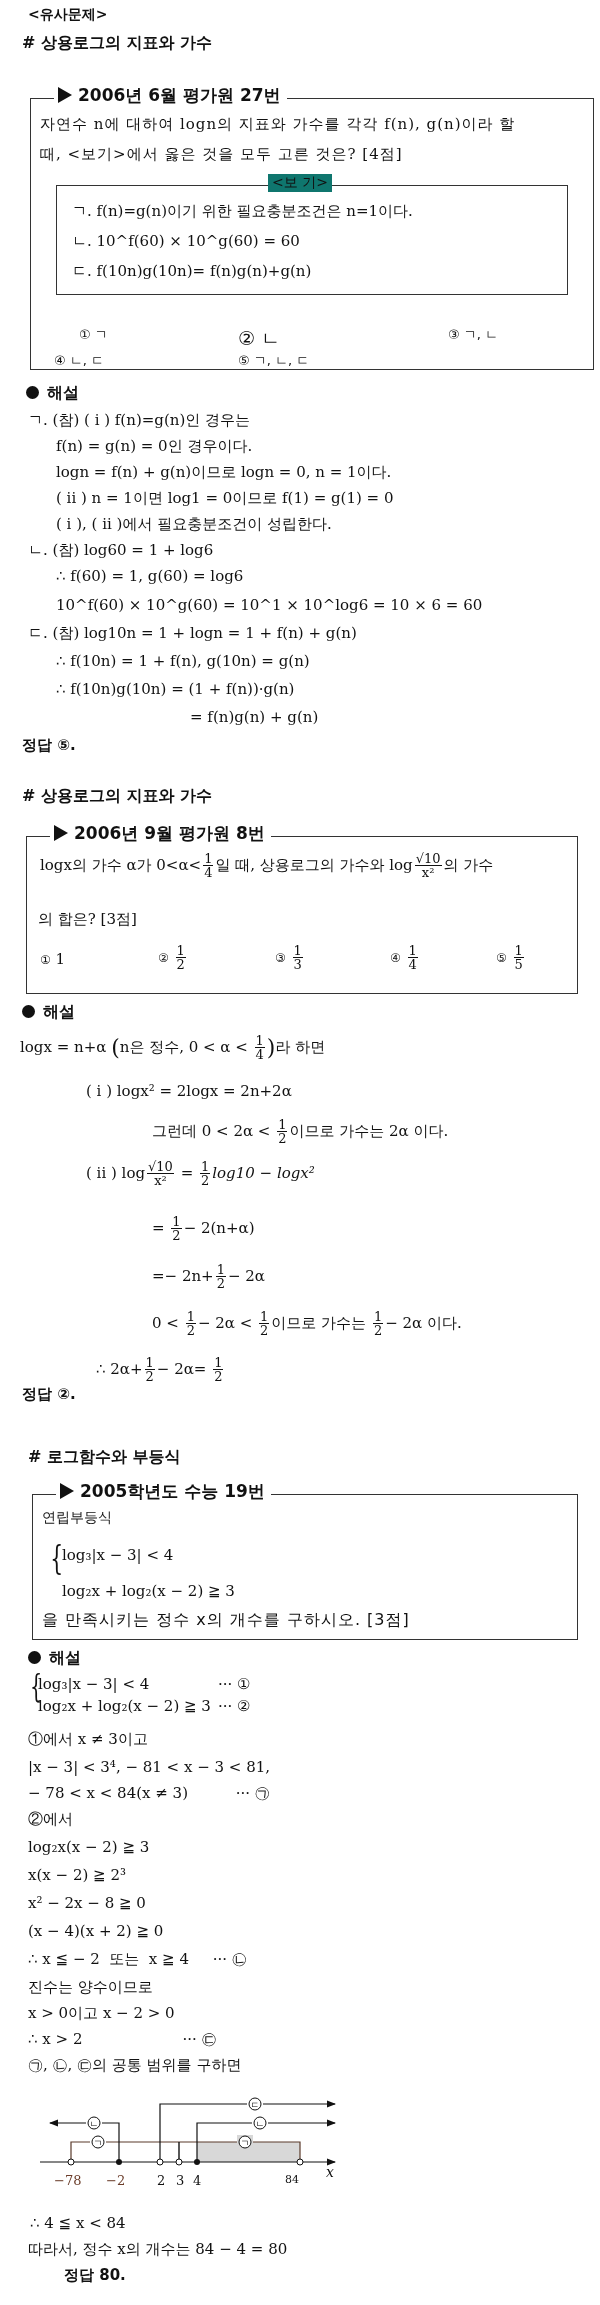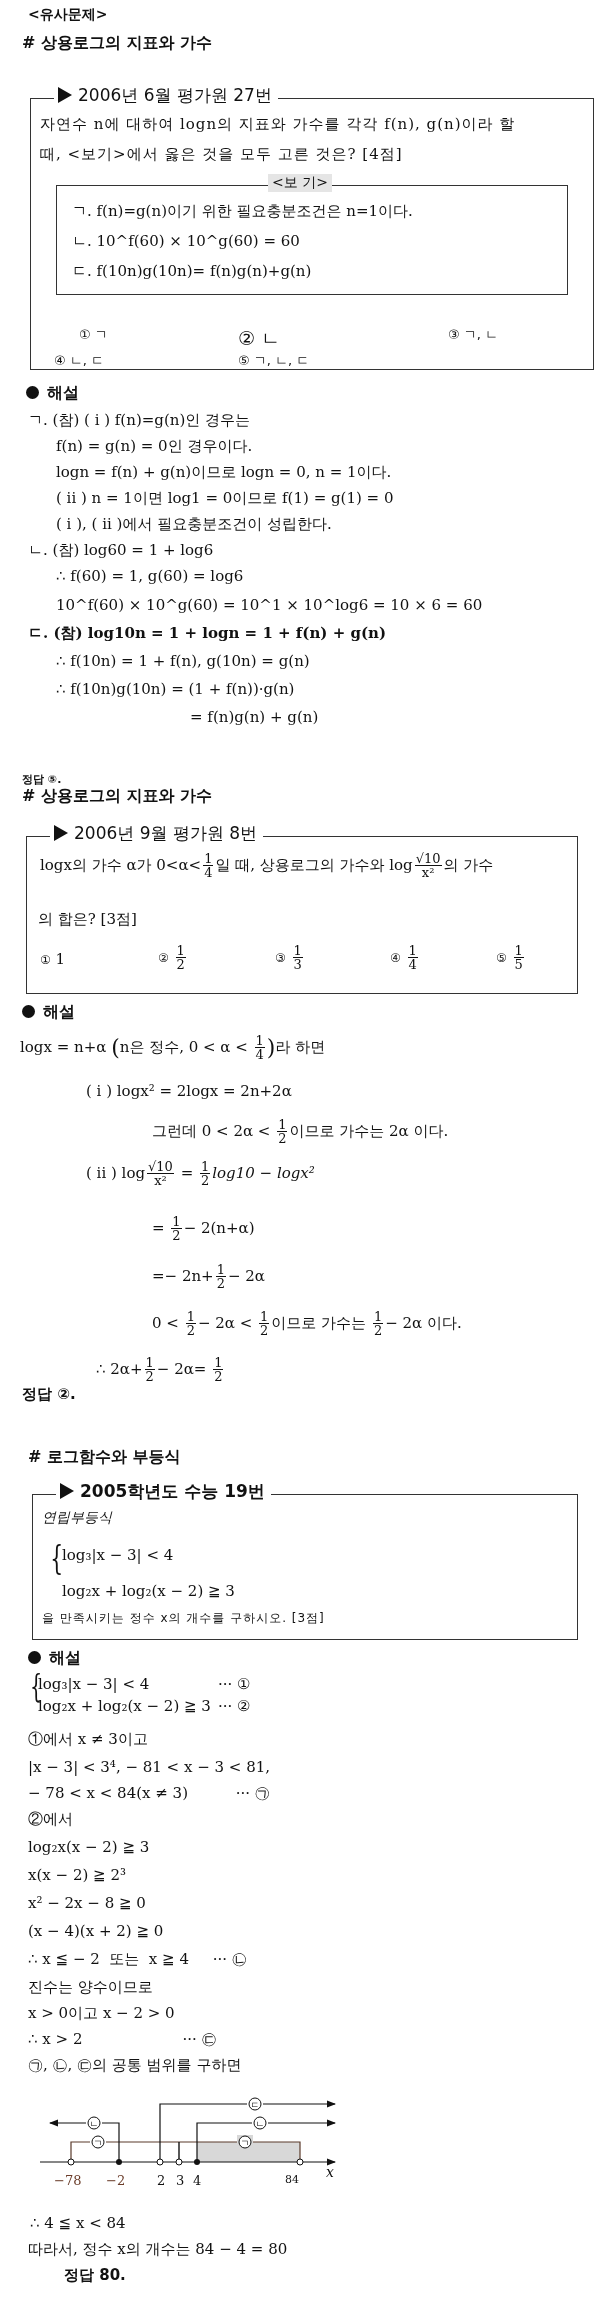--- a/index.html
+++ b/index.html
@@ -4,21 +4,21 @@
 <style>
   html, body { margin:0; padding:0; background:#ffffff; }
   body { width:600px; height:2305px; position:relative; overflow:hidden;
          font-family:"DejaVu Serif", serif; color:#111; font-size:15px; }
   .abs { position:absolute; white-space:nowrap; }
   .sans { font-family:"DejaVu Sans", sans-serif; }
   .bold { font-weight:bold; }
   .h { font-family:"DejaVu Sans", sans-serif; font-weight:bold; font-size:16px; }
   .box { position:absolute; border:1.5px solid #333; box-sizing:border-box; }
   .box-title { position:absolute; background:#fff; padding:0 6px 0 4px;
-               font-family:"DejaVu Sans", sans-serif; font-weight:normal; font-size:17px; }
+               font-family:"DejaVu Sans", sans-serif; font-weight:bold; font-size:17px; }
   .box-title .tri { display:inline-block; width:0; height:0; border-top:8px solid transparent;
                     border-bottom:8px solid transparent; border-left:14px solid #111; margin-right:6px; vertical-align:-2px; }
   .inner { position:absolute; border:1.5px solid #333; box-sizing:border-box; }
   .frac { display:inline-block; vertical-align:middle; text-align:center; font-size:13px; line-height:13px; margin:0 2px; }
   .frac span { display:block; }
   .frac .num { border-bottom:1px solid #111; padding:0 1px; }
   .bullet { display:inline-block; width:13px; height:13px; border-radius:50%; background:#111; margin-right:8px; vertical-align:-1px; }
   svg text { font-family:"DejaVu Serif", serif; }
 </style>
 </head>
@@ -29,45 +29,45 @@
 <div class="abs h" style="left:22px;top:33px;"># 상용로그의 지표와 가수</div>
 
 <div class="box" style="left:30px;top:98px;width:564px;height:272px;"></div>
 <div class="box-title" style="left:54px;top:84px;">
   <span class="tri"></span><span>2006년 6월 평가원 27번</span>
 </div>
 <div class="abs" style="left:40px;top:115px;font-size:15px;letter-spacing:1px;">자연수 n에 대하여 logn의 지표와 가수를 각각 f(n), g(n)이라 할</div>
 <div class="abs" style="left:40px;top:145px;font-size:15px;letter-spacing:1px;">때, &lt;보기&gt;에서 옳은 것을 모두 고른 것은? [4점]</div>
 
 <div class="inner" style="left:56px;top:185px;width:512px;height:110px;"></div>
-<div class="abs sans" style="left:268px;top:174px;background:#e5e5e5;padding:0 4px;font-size:14px;">&lt;보   기&gt;</div>
+<div class="abs sans" style="left:268px;top:174px;background:#0f766e;padding:0 4px;font-size:14px;">&lt;보   기&gt;</div>
 <div class="abs" style="left:72px;top:202px;">ㄱ. f(n)=g(n)이기 위한 필요충분조건은 n=1이다.</div>
 <div class="abs" style="left:72px;top:232px;">ㄴ. 10^f(60) × 10^g(60) = 60</div>
 <div class="abs" style="left:72px;top:262px;">ㄷ. f(10n)g(10n)= f(n)g(n)+g(n)</div>
 
 <div class="abs sans" style="left:54px;top:326px;font-size:13px;margin-left:25px;">① ㄱ</div>
 <div class="abs sans" style="left:238px;top:326px;font-size:19px;">② ㄴ</div>
 <div class="abs sans" style="left:448px;top:326px;font-size:13px;">③ ㄱ, ㄴ</div>
 <div class="abs sans" style="left:54px;top:352px;font-size:13px;">④ ㄴ, ㄷ</div>
 <div class="abs sans" style="left:238px;top:352px;font-size:13px;">⑤ ㄱ, ㄴ, ㄷ</div>
 
 <div class="abs h" style="left:26px;top:383px;"><span class="bullet"></span><span>해설</span></div>
 <div class="abs" style="left:28px;top:411px;">ㄱ. (참) ( i ) f(n)=g(n)인 경우는</div>
 <div class="abs" style="left:56px;top:437px;">f(n) = g(n) = 0인 경우이다.</div>
 <div class="abs" style="left:56px;top:463px;">logn = f(n) + g(n)이므로  logn = 0, n = 1이다.</div>
 <div class="abs" style="left:56px;top:489px;">( ii ) n = 1이면  log1 = 0이므로  f(1) = g(1) = 0</div>
 <div class="abs" style="left:56px;top:515px;">( i ), ( ii )에서 필요충분조건이 성립한다.</div>
 <div class="abs" style="left:28px;top:541px;">ㄴ. (참) log60 = 1 + log6</div>
 <div class="abs" style="left:56px;top:567px;">∴  f(60) = 1, g(60) = log6</div>
 <div class="abs" style="left:56px;top:596px;">10^f(60) × 10^g(60) = 10^1 × 10^log6 = 10 × 6 = 60</div>
-<div class="abs" style="left:28px;top:624px;font-weight:bold;">ㄷ. (참) log10n = 1 + logn = 1 + f(n) + g(n)</div>
+<div class="abs" style="left:28px;top:624px;">ㄷ. (참) log10n = 1 + logn = 1 + f(n) + g(n)</div>
 <div class="abs" style="left:56px;top:652px;">∴  f(10n) = 1 + f(n),  g(10n) = g(n)</div>
 <div class="abs" style="left:56px;top:680px;">∴  f(10n)g(10n) = (1 + f(n))·g(n)</div>
 <div class="abs" style="left:190px;top:708px;">= f(n)g(n) + g(n)</div>
-<div class="abs h" style="left:22px;top:736px;font-size:11px;margin-top:36px;">정답 ⑤.</div>
+<div class="abs h" style="left:22px;top:736px;font-size:15px;">정답 ⑤.</div>
 
 <div class="abs h" style="left:22px;top:786px;"># 상용로그의 지표와 가수</div>
 
 <div class="box" style="left:26px;top:836px;width:552px;height:158px;"></div>
 <div class="box-title" style="left:50px;top:822px;">
   <span class="tri"></span><span>2006년 9월 평가원  8번</span>
 </div>
 
 <div class="abs" style="left:40px;top:852px;font-size:15px;">
   <span>logx의 가수 α가 0&lt;α&lt;</span><span class="frac"><span class="num">1</span><span>4</span></span><span>일 때, 상용로그의 가수와 log</span><span class="frac"><span class="num">√10</span><span>x²</span></span><span>의 가수</span>
@@ -105,25 +105,25 @@
   <span>∴  2α+</span><span class="frac"><span class="num">1</span><span>2</span></span><span>− 2α= </span><span class="frac"><span class="num">1</span><span>2</span></span>
 </div>
 <div class="abs h" style="left:22px;top:1385px;font-size:15px;">정답 ②.</div>
 
 <div class="abs h" style="left:28px;top:1447px;"># 로그함수와 부등식</div>
 
 <div class="box" style="left:32px;top:1494px;width:546px;height:146px;"></div>
 <div class="box-title" style="left:56px;top:1480px;font-weight:normal;">
   <span class="tri"></span><span class="bold">2005학년도 수능 19번</span>
 </div>
-<div class="abs sans" style="left:42px;top:1509px;font-size:14px;font-style:italic;">연립부등식</div>
+<div class="abs sans" style="left:42px;top:1509px;font-size:14px;">연립부등식</div>
 <div class="abs" style="left:46px;top:1540px;font-size:34px;line-height:34px;font-weight:100;transform:scaleX(0.6);">{</div>
 <div class="abs" style="left:62px;top:1546px;">log₃|x − 3| &lt; 4</div>
 <div class="abs" style="left:62px;top:1582px;">log₂x + log₂(x − 2) ≧ 3</div>
-<div class="abs sans" style="left:42px;top:1610px;font-size:12px;letter-spacing:1px;">을 만족시키는 정수 x의 개수를 구하시오. [3점]</div>
+<div class="abs sans" style="left:42px;top:1610px;font-size:16px;letter-spacing:1px;">을 만족시키는 정수 x의 개수를 구하시오. [3점]</div>
 
 <div class="abs h" style="left:28px;top:1648px;"><span class="bullet"></span><span>해설</span></div>
 <div class="abs" style="left:26px;top:1670px;font-size:32px;line-height:32px;transform:scaleX(0.6);">{</div>
 <div class="abs" style="left:38px;top:1675px;">log₃|x − 3| &lt; 4</div>
 <div class="abs" style="left:218px;top:1675px;">··· ①</div>
 <div class="abs" style="left:38px;top:1697px;">log₂x + log₂(x − 2) ≧ 3</div>
 <div class="abs" style="left:218px;top:1697px;">··· ②</div>
 
 <div class="abs" style="left:28px;top:1730px;">①에서  x ≠ 3이고</div>
 <div class="abs" style="left:28px;top:1758px;">|x − 3| &lt; 3⁴, − 81 &lt; x − 3 &lt; 81,</div>

